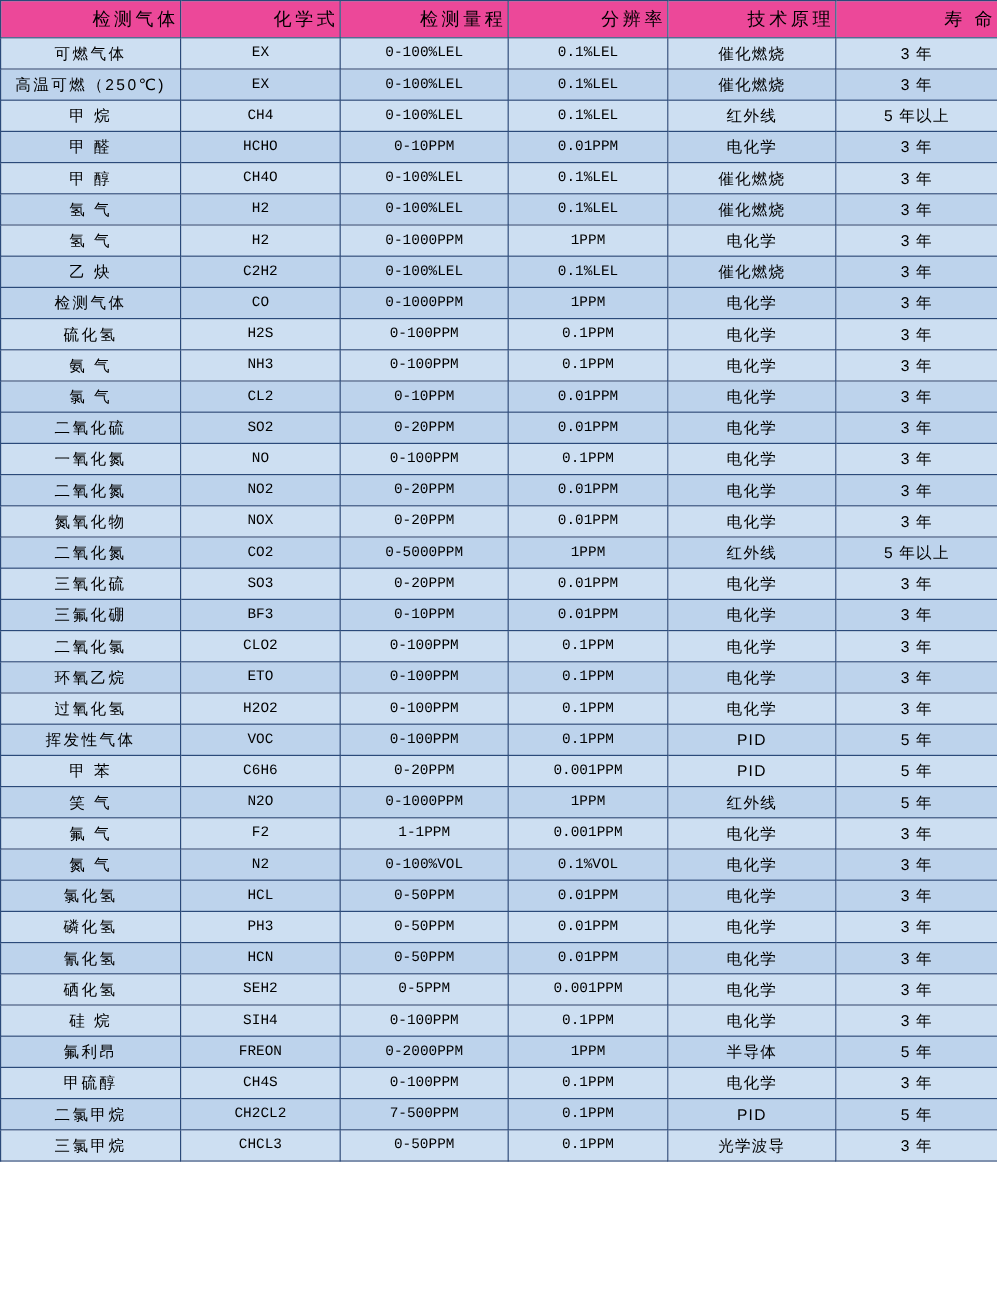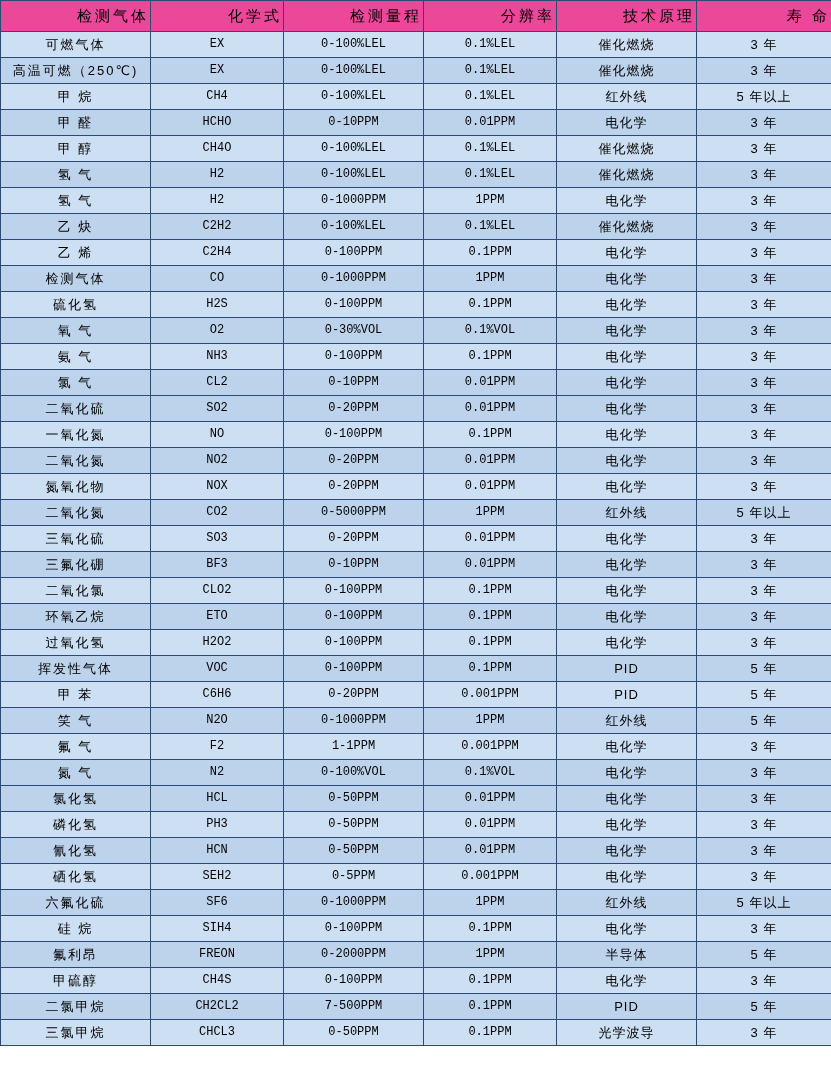--- a/index.html
+++ b/index.html
@@ -152,49 +152,33 @@
         <td class="life">3 年</td>
       </tr>
       <tr class="even">
         <td class="name">乙 炔</td>
         <td class="formula">C2H2</td>
         <td class="range">0-100%LEL</td>
         <td class="resolution">0.1%LEL</td>
         <td class="principle">催化燃烧</td>
         <td class="life">3 年</td>
       </tr>
-      <tr class="odd">
-        <td class="name">乙 烯</td>
-        <td class="formula">C2H4</td>
-        <td class="range">0-100PPM</td>
-        <td class="resolution">0.1PPM</td>
-        <td class="principle">电化学</td>
-        <td class="life">3 年</td>
-      </tr>
       <tr class="even">
         <td class="name">检测气体</td>
         <td class="formula">CO</td>
         <td class="range">0-1000PPM</td>
         <td class="resolution">1PPM</td>
         <td class="principle">电化学</td>
         <td class="life">3 年</td>
       </tr>
       <tr class="odd">
         <td class="name">硫化氢</td>
         <td class="formula">H2S</td>
         <td class="range">0-100PPM</td>
         <td class="resolution">0.1PPM</td>
-        <td class="principle">电化学</td>
-        <td class="life">3 年</td>
-      </tr>
-      <tr class="even">
-        <td class="name">氧 气</td>
-        <td class="formula">O2</td>
-        <td class="range">0-30%VOL</td>
-        <td class="resolution">0.1%VOL</td>
         <td class="principle">电化学</td>
         <td class="life">3 年</td>
       </tr>
       <tr class="odd">
         <td class="name">氨 气</td>
         <td class="formula">NH3</td>
         <td class="range">0-100PPM</td>
         <td class="resolution">0.1PPM</td>
         <td class="principle">电化学</td>
         <td class="life">3 年</td>
@@ -352,28 +336,20 @@
         <td class="life">3 年</td>
       </tr>
       <tr class="odd">
         <td class="name">硒化氢</td>
         <td class="formula">SEH2</td>
         <td class="range">0-5PPM</td>
         <td class="resolution">0.001PPM</td>
         <td class="principle">电化学</td>
         <td class="life">3 年</td>
       </tr>
-      <tr class="even">
-        <td class="name">六氟化硫</td>
-        <td class="formula">SF6</td>
-        <td class="range">0-1000PPM</td>
-        <td class="resolution">1PPM</td>
-        <td class="principle">红外线</td>
-        <td class="life">5 年以上</td>
-      </tr>
       <tr class="odd">
         <td class="name">硅 烷</td>
         <td class="formula">SIH4</td>
         <td class="range">0-100PPM</td>
         <td class="resolution">0.1PPM</td>
         <td class="principle">电化学</td>
         <td class="life">3 年</td>
       </tr>
       <tr class="even">
         <td class="name">氟利昂</td>

